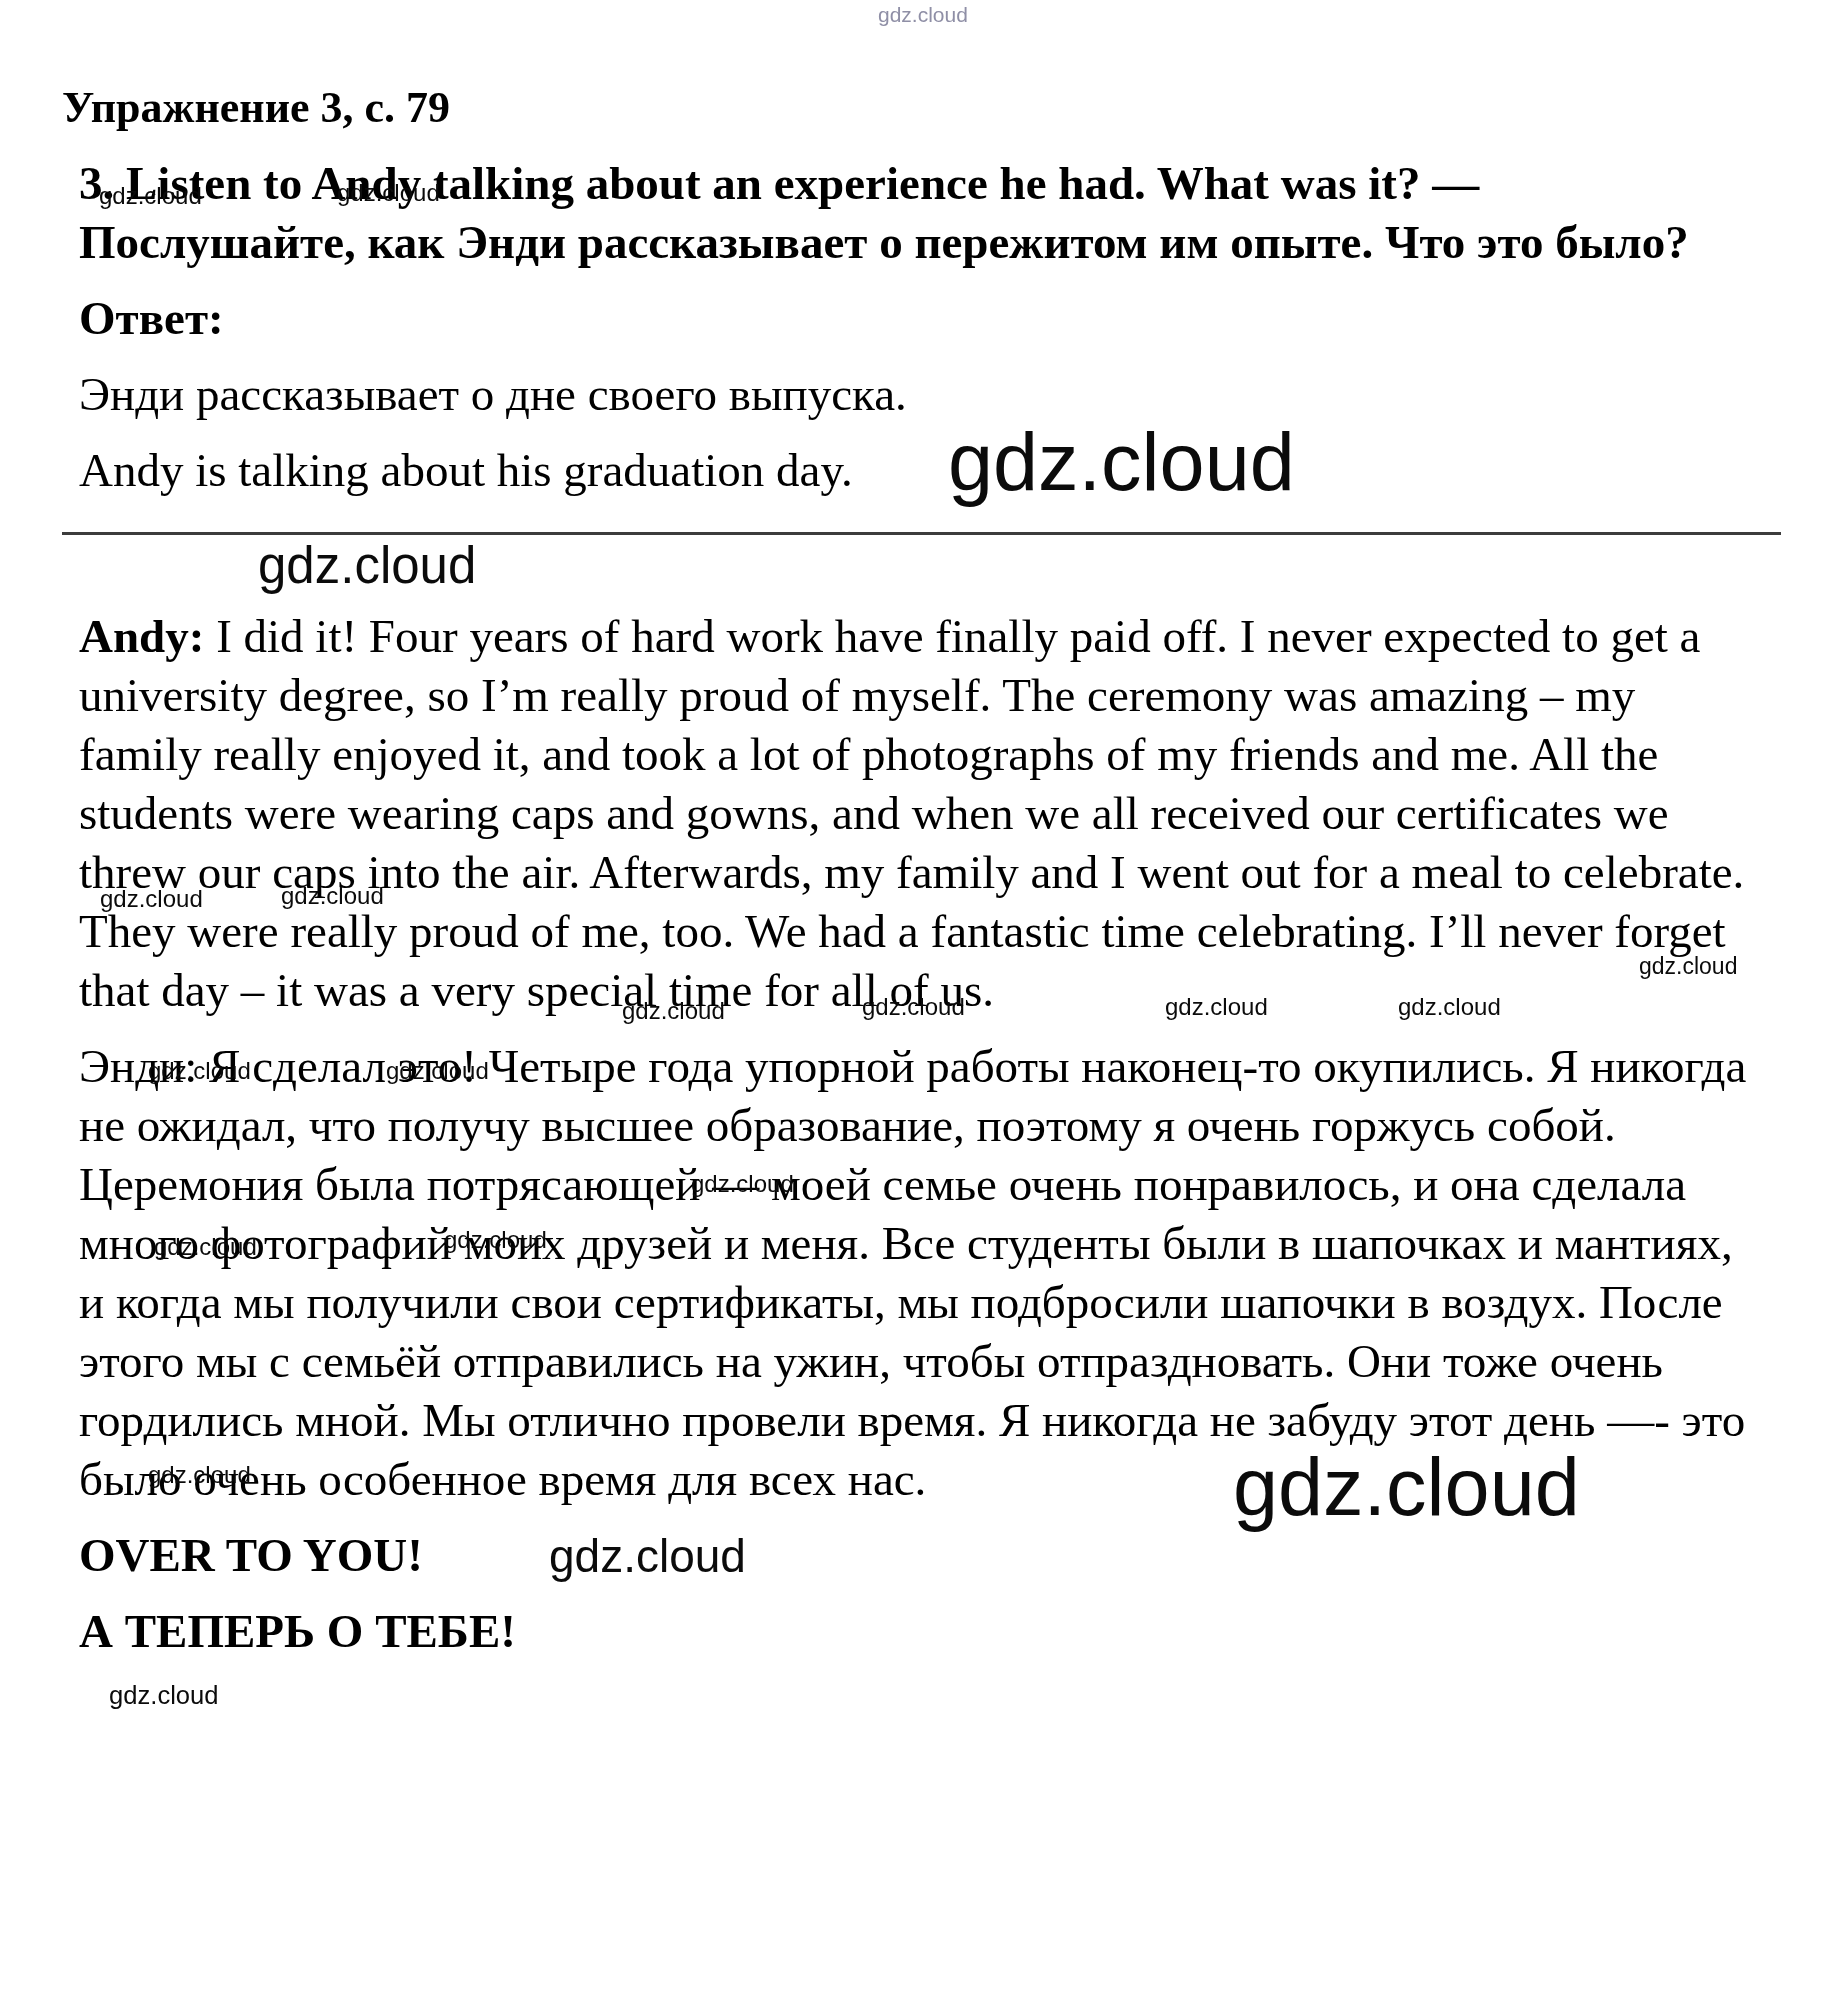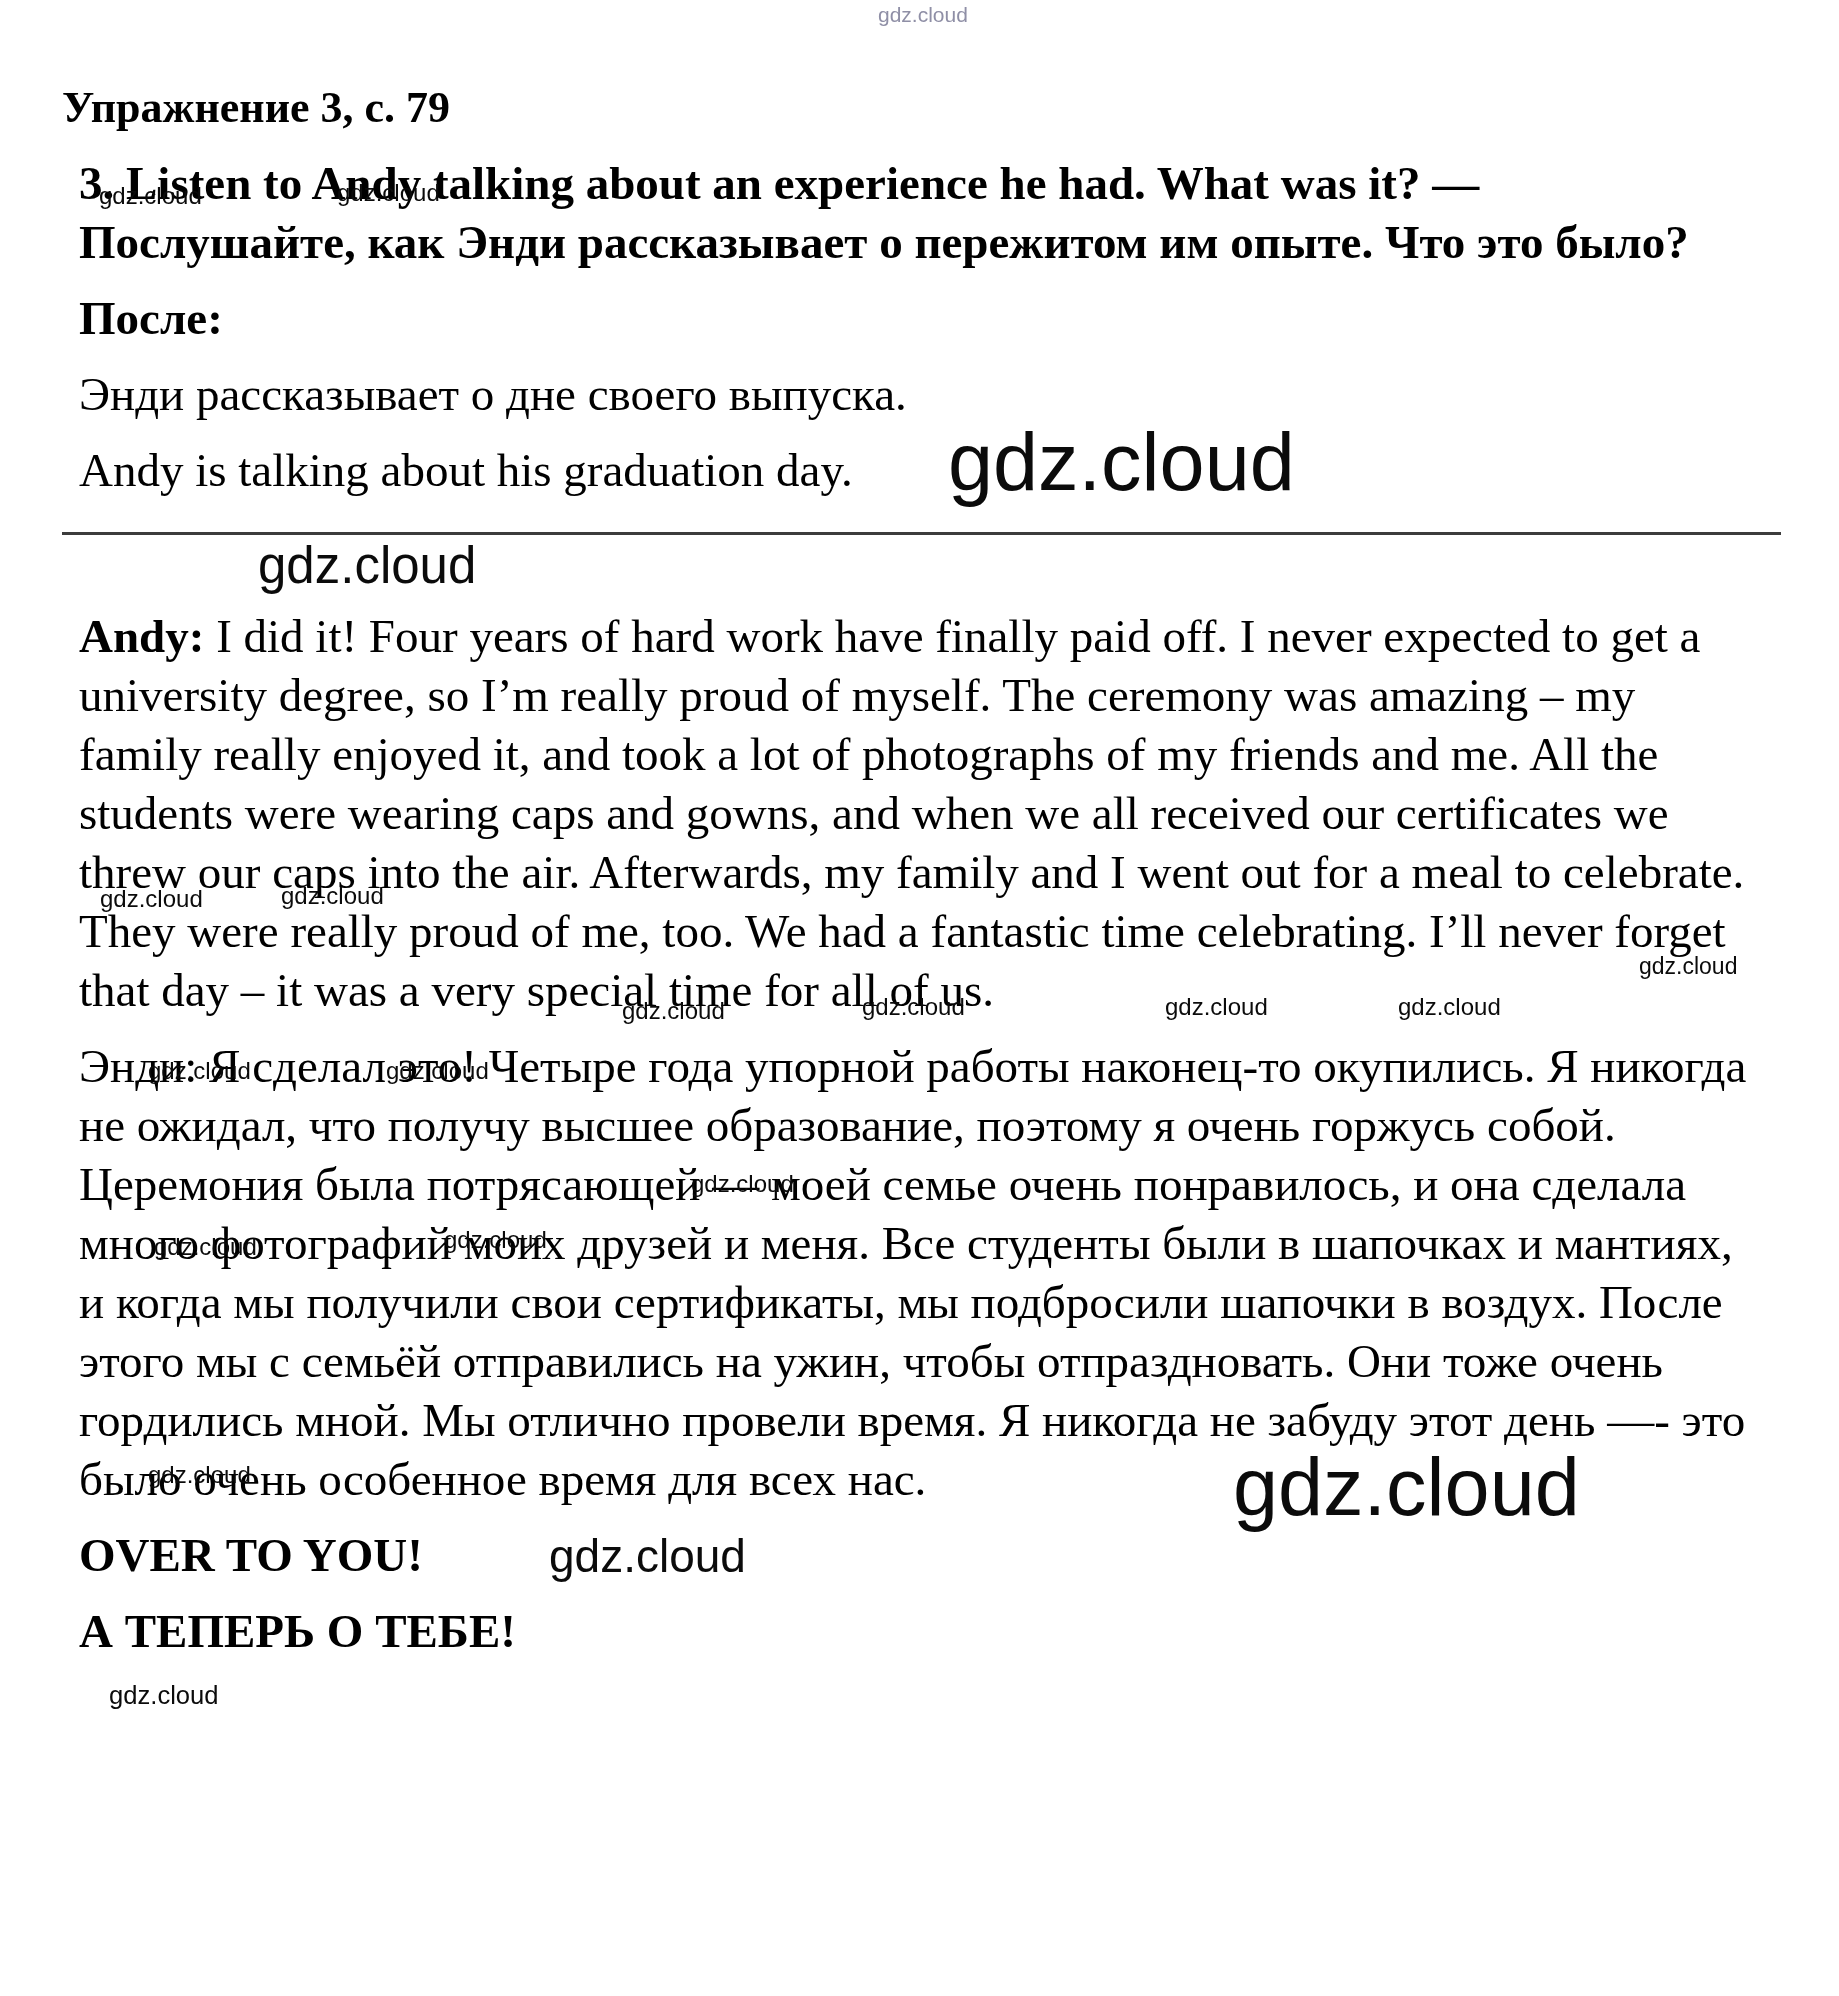--- a/index.html
+++ b/index.html
@@ -72,21 +72,21 @@
   <div class="wm" style="left:148px; top:1463px; font-size:24px;">gdz.cloud</div>
   <div class="wm" style="left:1233px; top:1447px; font-size:81px;">gdz.cloud</div>
   <div class="wm" style="left:549px; top:1533px; font-size:46px;">gdz.cloud</div>
   <div class="wm" style="left:109px; top:1683px; font-size:25.6px;">gdz.cloud</div>
 
   <div class="content">
     <p class="title">Упражнение 3, с. 79</p>
 
     <p class="bold">3. Listen to Andy talking about an experience he had. What was it? — Послушайте, как Энди рассказывает о пережитом им опыте. Что это было?</p>
 
-    <p class="bold">После:</p>
+    <p class="bold">Ответ:</p>
     <p>Энди рассказывает о дне своего выпуска.</p>
     <p>Andy is talking about his graduation day.</p>
 
     <hr class="divider">
 
     <p><b>Andy:</b><span> I did it! Four years of hard work have finally paid off. I never expected to get a university degree, so I’m really proud of myself. The ceremony was amazing – my family really enjoyed it, and took a lot of photographs of my friends and me. All the students were wearing caps and gowns, and when we all received our certificates we threw our caps into the air. Afterwards, my family and I went out for a meal to celebrate. They were really proud of me, too. We had a fantastic time celebrating. I’ll never forget that day – it was a very special time for all of us.</span></p>
 
     <p>Энди: Я сделал это! Четыре года упорной работы наконец-то окупились. Я никогда не ожидал, что получу высшее образование, поэтому я очень горжусь собой. Церемония была потрясающей — моей семье очень понравилось, и она сделала много фотографий моих друзей и меня. Все студенты были в шапочках и мантиях, и когда мы получили свои сертификаты, мы подбросили шапочки в воздух. После этого мы с семьёй отправились на ужин, чтобы отпраздновать. Они тоже очень гордились мной. Мы отлично провели время. Я никогда не забуду этот день —- это было очень особенное время для всех нас.</p>
 
     <p class="bold">OVER TO YOU!</p>

